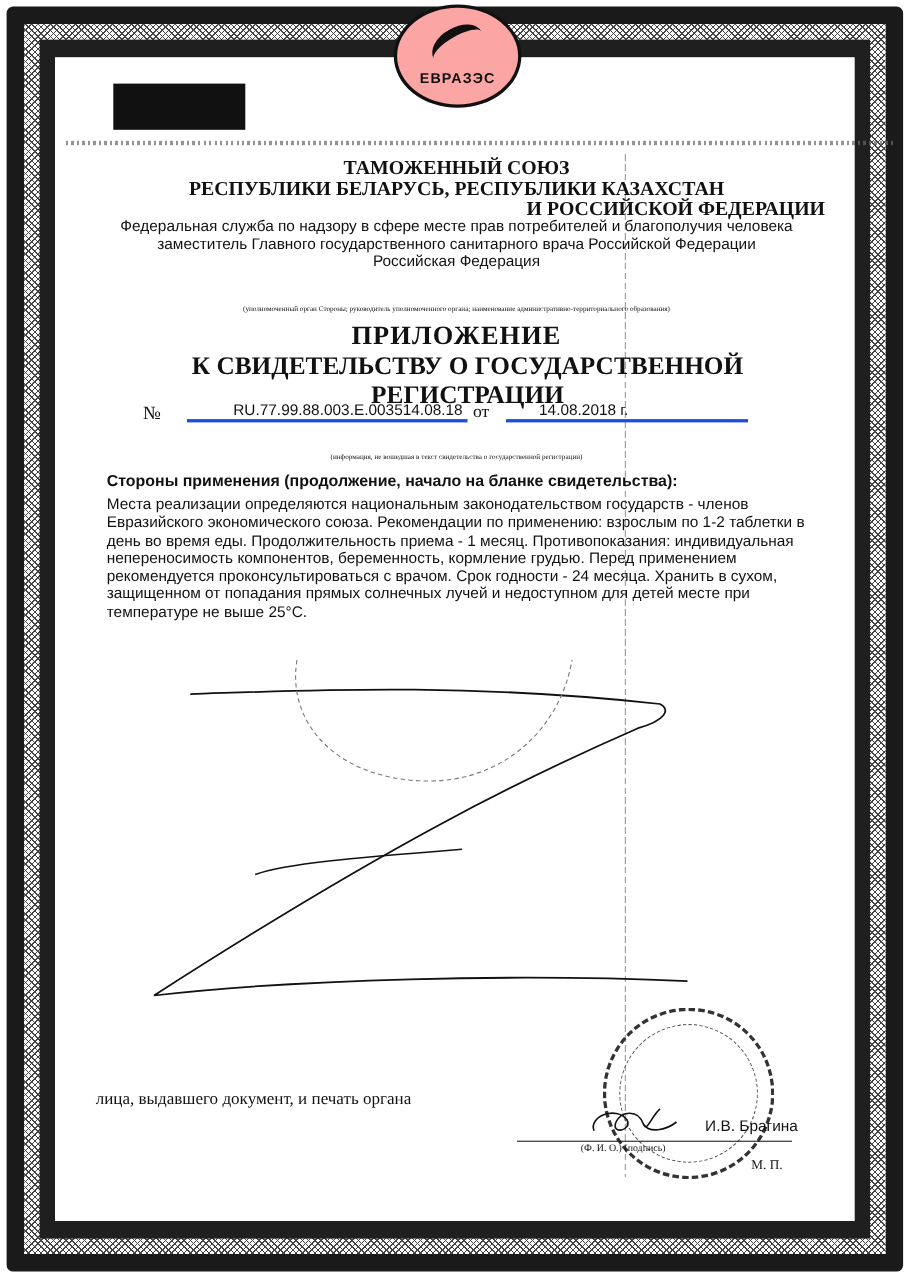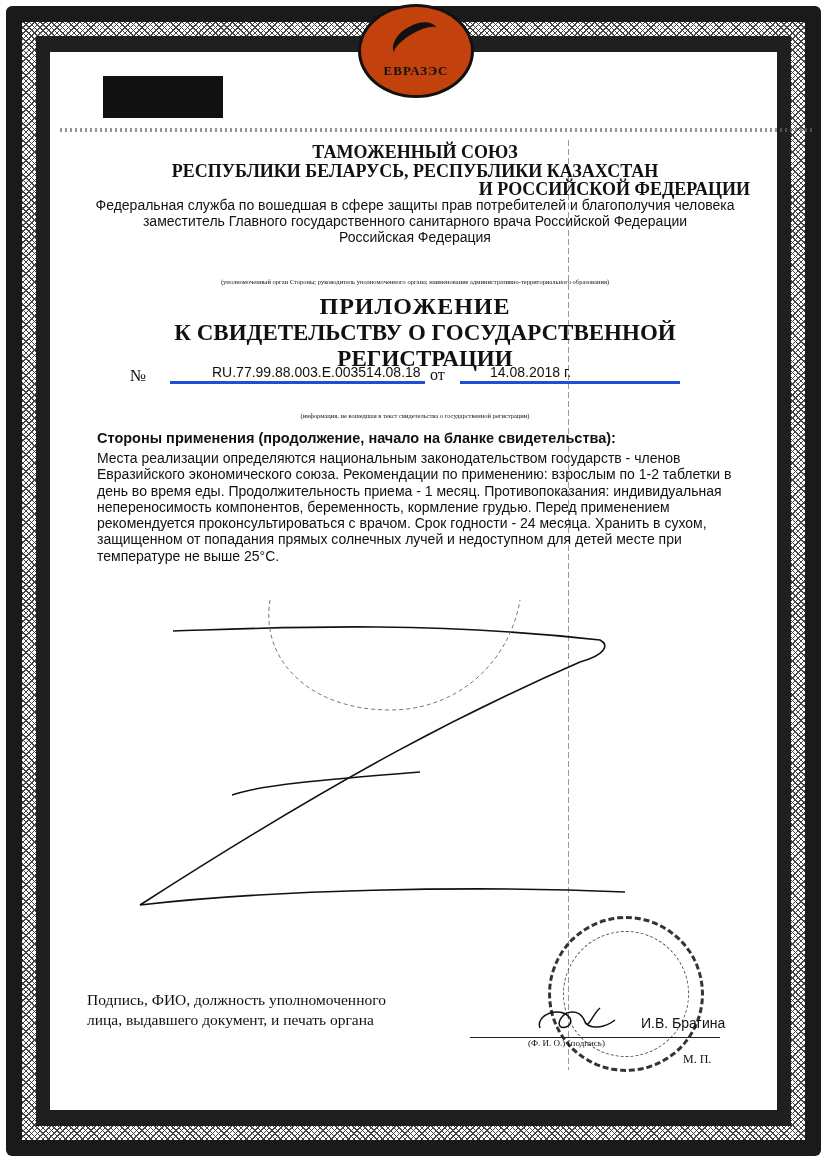--- a/index.html
+++ b/index.html
@@ -4,21 +4,21 @@
 <style>
   html, body { margin: 0; padding: 0; background: #ffffff; }
   body { width: 833px; height: 1162px; position: relative; overflow: hidden; font-family: "Liberation Sans", sans-serif; color: #111; }
   .frame-outer { position: absolute; left: 6px; top: 6px; width: 815px; height: 1150px; background: #1a1a1a; border-radius: 6px; }
   .frame-hatch { position: absolute; left: 22px; top: 22px; width: 783px; height: 1118px;
     background: repeating-linear-gradient(45deg, #ffffff 0 3px, #444 3px 4px), #fff; }
   .frame-hatch::after { content: ""; position: absolute; inset: 0;
     background: repeating-linear-gradient(-45deg, transparent 0 3px, #444 3px 4px); }
   .frame-inner { position: absolute; left: 36px; top: 36px; width: 755px; height: 1090px; background: #1f1f1f; }
   .page { position: absolute; left: 50px; top: 52px; width: 727px; height: 1058px; background: #fff; }
-  .logo { position: absolute; left: 358px; top: 4px; width: 110px; height: 88px; border-radius: 50%; background: #c2410c; border: 3px solid #111; z-index: 5; font-family: Liberation Serif, serif; }
+  .logo { position: absolute; left: 358px; top: 4px; width: 110px; height: 88px; border-radius: 50%; background: #fca5a5; border: 3px solid #111; z-index: 5; }
   .logo-swoosh { position: absolute; left: 30px; top: 18px; width: 50px; height: 24px; border-top: 8px solid #111; border-radius: 50% 50% 0 0; transform: rotate(-30deg); }
   .logo-text { position: absolute; left: 0; right: 0; top: 56px; text-align: center; font-weight: bold; font-size: 13px; letter-spacing: 1px; }
   .redacted { position: absolute; left: 103px; top: 76px; width: 120px; height: 42px; background: #111; z-index: 5; }
   .noise-line { position: absolute; left: 60px; right: 20px; top: 128px; height: 4px;
     background: repeating-linear-gradient(90deg, #666 0 2px, transparent 2px 5px); opacity: .7; }
   .center { position: absolute; left: 80px; width: 670px; text-align: center; }
   .serif { font-family: "Liberation Serif", serif; }
   .h1 { font-weight: bold; font-size: 18px; line-height: 20px; }
   .agency { font-size: 14px; line-height: 17px; }
   .tiny { font-size: 6.5px; font-family: "Liberation Serif", serif; }
@@ -53,21 +53,21 @@
   <div class="logo-swoosh"></div>
   <div class="logo-text">ЕВРАЗЭС</div>
 </div>
 <div class="redacted"></div>
 <div class="noise-line"></div>
 <div class="vline"></div>
 
 <div class="center serif h1" style="top:142px;">ТАМОЖЕННЫЙ СОЮЗ</div>
 <div class="center serif h1" style="top:161px;font-family:Liberation Serif, serif;">РЕСПУБЛИКИ БЕЛАРУСЬ, РЕСПУБЛИКИ КАЗАХСТАН</div>
 <div class="center serif h1" style="top:179px;text-align:right;">И РОССИЙСКОЙ ФЕДЕРАЦИИ</div>
-<div class="center agency" style="top:197px; left:70px; width:690px;">Федеральная служба по вошедшая в сфере защиты прав потребителей и благополучия человека</div>
+<div class="center agency" style="top:197px; left:70px; width:690px;">Федеральная служба по надзору в сфере месте прав потребителей и благополучия человека</div>
 <div class="center agency" style="top:213px;">заместитель Главного государственного санитарного врача Российской Федерации</div>
 <div class="center agency" style="top:229px;">Российская Федерация</div>
 <div class="center tiny" style="top:278px;">(уполномоченный орган Стороны; руководитель уполномоченного органа; наименование административно-территориального образования)</div>
 
 <div class="center title1" style="top:293px;">ПРИЛОЖЕНИЕ</div>
 <div class="center title2" style="top:320px; left:85px; width:680px;">К СВИДЕТЕЛЬСТВУ О ГОСУДАРСТВЕННОЙ РЕГИСТРАЦИИ</div>
 
 <div class="numrow">
   <span class="no">№</span>
   <span class="val" style="left:40px; width:255px; padding-left:42px; box-sizing:border-box;">RU.77.99.88.003.Е.003514.08.18</span>
@@ -79,21 +79,20 @@
 <div class="section-head">Стороны применения (продолжение, начало на бланке свидетельства):</div>
 <div class="body-text">Места реализации определяются национальным законодательством государств - членов Евразийского экономического союза. Рекомендации по применению: взрослым по 1-2 таблетки в день во время еды. Продолжительность приема - 1 месяц. Противопоказания: индивидуальная непереносимость компонентов, беременность, кормление грудью. Перед применением рекомендуется проконсультироваться с врачом. Срок годности - 24 месяца. Хранить в сухом, защищенном от попадания прямых солнечных лучей и недоступном для детей месте при температуре не выше 25°С.</div>
 
 <svg class="z-line" style="left:120px; top:600px;" width="560" height="320">
   <path d="M53,31 C150,28 300,20 480,40 C490,45 485,55 460,62 C350,110 230,170 20,305 C150,290 350,285 505,292" fill="none" stroke="#111" stroke-width="1.6"></path>
   <path d="M112,195 C140,185 200,180 300,172" fill="none" stroke="#111" stroke-width="1.4"></path>
   <path d="M150,0 C140,60 190,110 270,110 C340,110 390,60 400,0" fill="none" stroke="#777" stroke-width="1" stroke-dasharray="4 3"></path>
 </svg>
 
 <div class="sig-label">
-  <span>Подпись, ФИО, должность уполномоченного</span>
   <span>лица, выдавшего документ, и печать органа</span>
 </div>
 
 <div class="stamp"></div>
 <svg style="position:absolute; left:530px; top:1000px;" width="90" height="40">
   <path d="M10,28 C5,15 30,5 40,18 C45,28 25,32 30,20 C35,10 50,8 55,22 C58,30 62,15 70,8 M55,22 C60,30 75,28 85,20" fill="none" stroke="#111" stroke-width="1.5"></path>
 </svg>
 <div class="signer">И.В. Брагина</div>
 <div class="sig-line"></div>
 <div class="fio">(Ф. И. О.) (подпись)</div>

